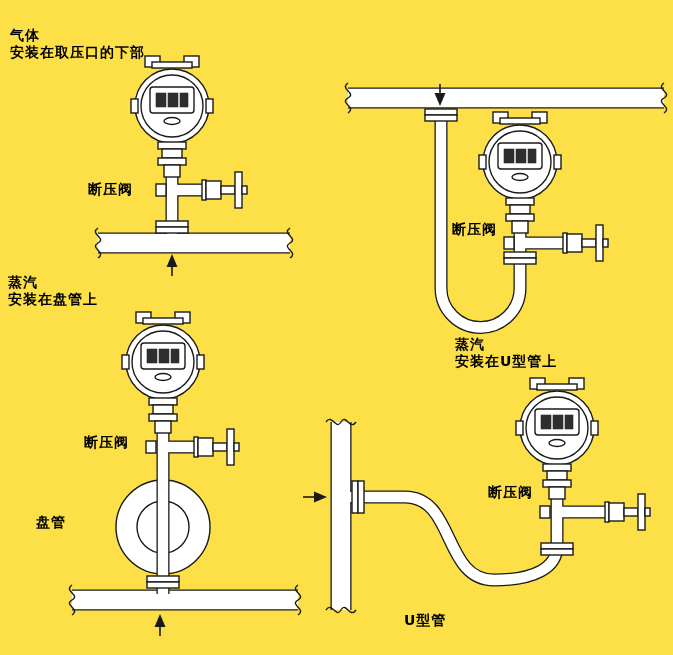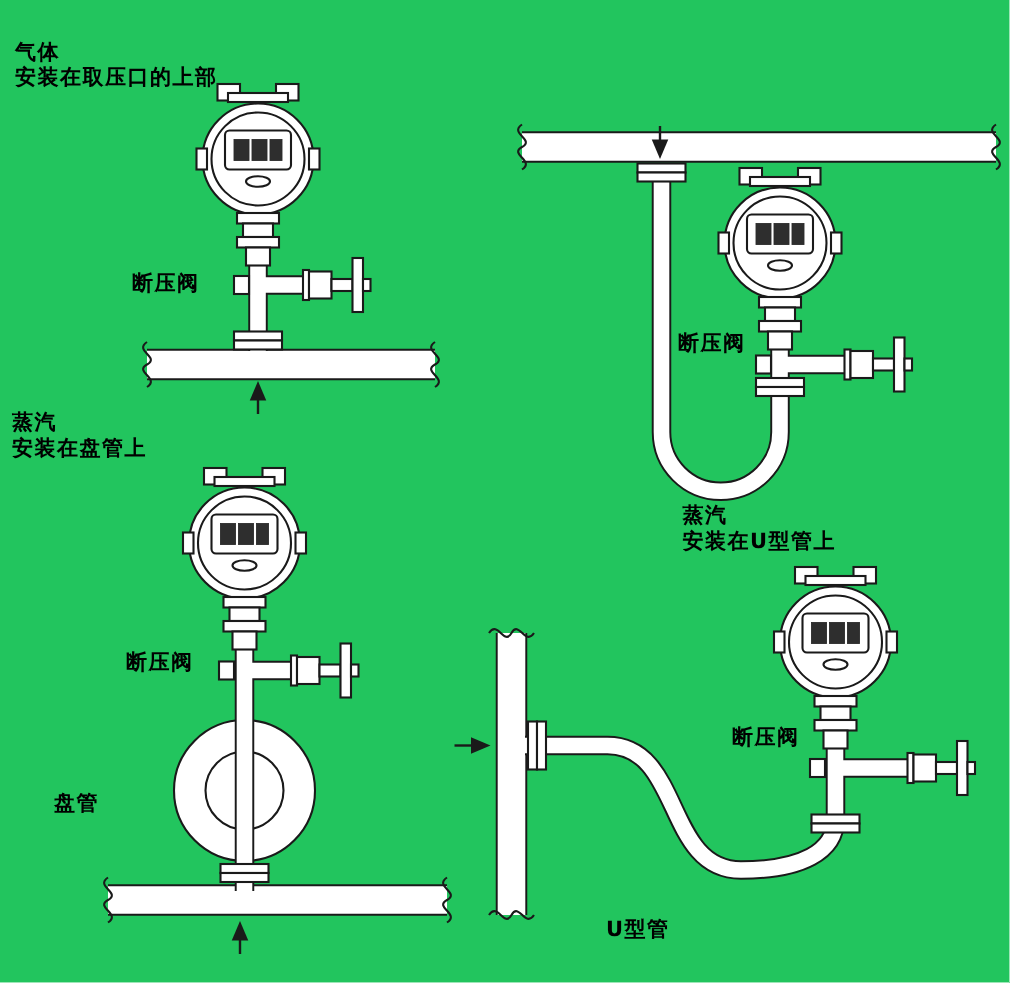--- a/index.html
+++ b/index.html
@@ -1,17 +1,17 @@
 <!DOCTYPE html>
 <html><head>
 <meta charset="utf-8">
 <style>
   html,body { margin:0; padding:0; background:#fff; }
   .canvas {
-    position:relative; width:673px; height:655px; background:#22c55e;
+    position:relative; width:673px; height:655px; background:#fde047;
     font-family:"DejaVu Sans", sans-serif; overflow:hidden;
   }
   svg.figure { position:absolute; left:0; top:0; }
 
   
   .pO { stroke:#1a1a1a; stroke-width:21;  fill:none; }
   .pI { stroke:#ffffff; stroke-width:18.4; fill:none; }
   .sO { stroke:#1a1a1a; stroke-width:13;  fill:none; }
   .sI { stroke:#ffffff; stroke-width:10.4; fill:none; }
   .thin { stroke:#1a1a1a; stroke-width:1.4; fill:none; }
@@ -169,34 +169,34 @@
       <use href="#xmtr" transform="translate(557,428)"></use>
       <g>
         <path class="aln" d="M303,497 L315,497"></path>
         <polygon class="ah" points="327,497 314,491.5 314,502.5"></polygon>
       </g>
     </g>
   </svg>
 
   <div class="lbl" style="left:10px; top:27px">
     <div>气体</div>
-    <div>安装在取压口的上部</div>
+    <div>安装在取压口的下部</div>
   </div>
   <div class="lbl" style="left:358px; top:39px">
   </div>
   <div class="lbl" style="left:8px; top:274px">
     <div>蒸汽</div>
     <div>安装在盘管上</div>
   </div>
   <div class="lbl" style="left:455px; top:336px">
     <div>蒸汽</div>
     <div>安装在U型管上</div>
   </div>
 
   <div class="lbl" style="left:88px; top:181px">断压阀</div>
   <div class="lbl" style="left:452px; top:221px">断压阀</div>
   <div class="lbl" style="left:84px; top:434px">断压阀</div>
   <div class="lbl" style="left:488px; top:484px">断压阀</div>
 
-  <div class="lbl" style="left:36px; top:528px">盘管</div>
+  <div class="lbl" style="left:36px; top:514px">盘管</div>
   <div class="lbl" style="left:404px; top:612px">U型管</div>
 
 </div>
 
 </body></html>

